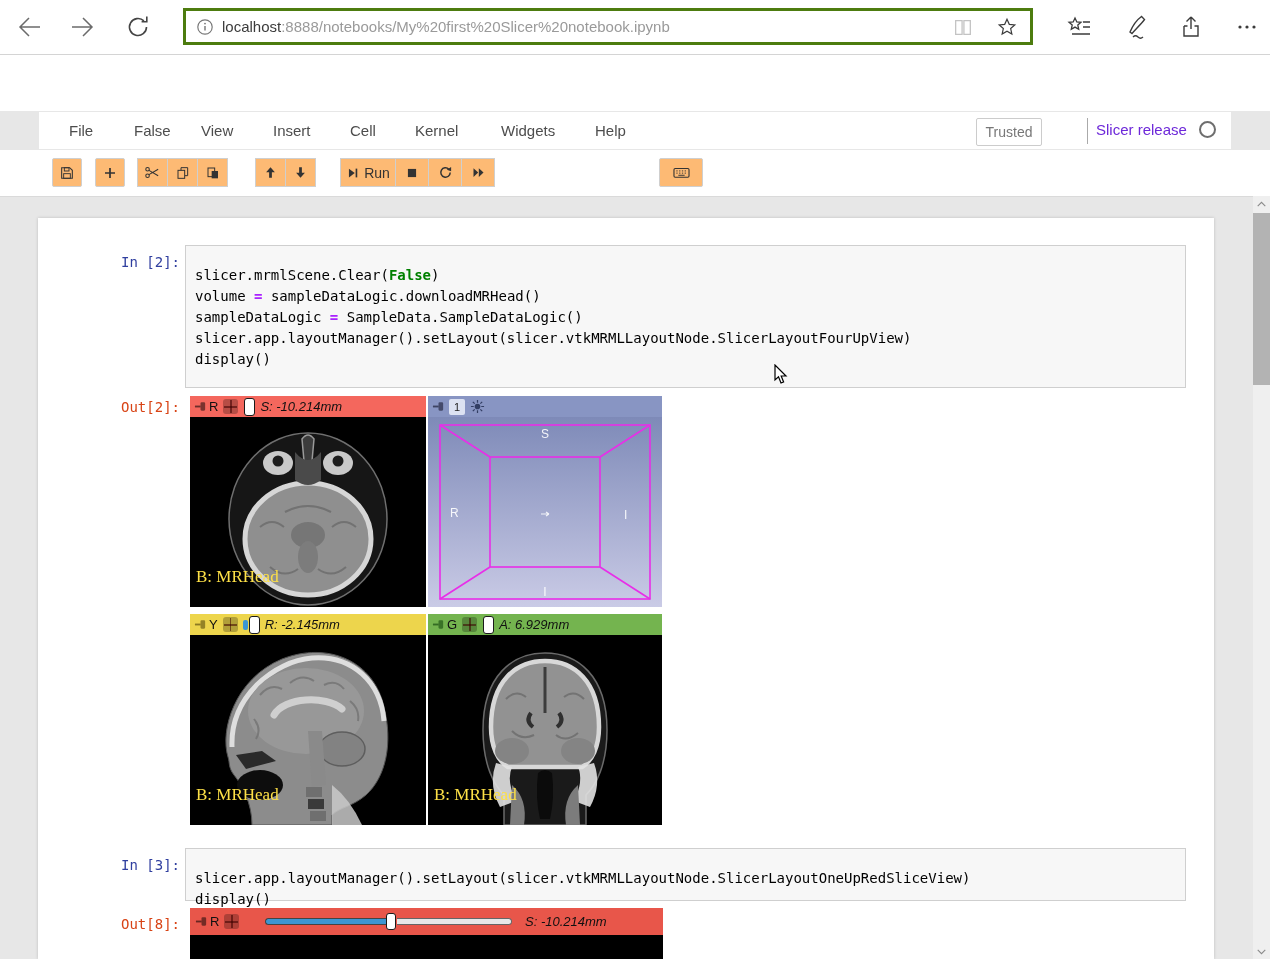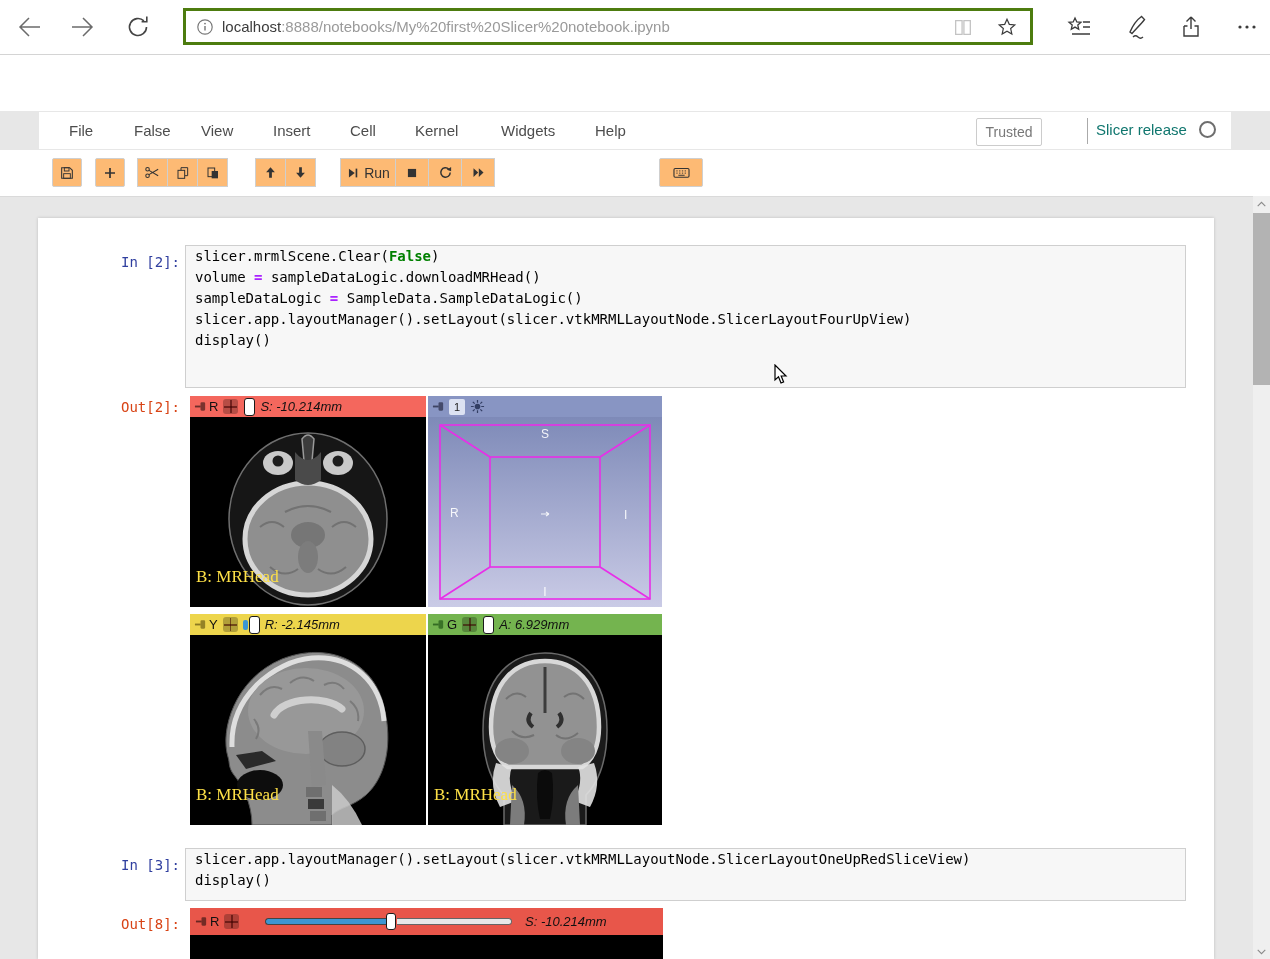--- a/index.html
+++ b/index.html
@@ -20,35 +20,35 @@
   .nb-checkpoint{position:absolute;left:460px;top:74px;font-size:15px;color:#2b2b2b;}
   .nb-unsaved{position:absolute;left:704px;top:74px;font-size:15px;color:#2b2b2b;}
   .logout-btn{position:absolute;left:1146px;top:64px;width:70px;height:36px;background:#fff;border:1px solid #c4c4c4;border-radius:2px;
               font-size:15px;color:#333;display:flex;align-items:center;justify-content:center;cursor:pointer;}
   
   .jp-menubar{position:absolute;left:38px;top:111px;width:1194px;height:39px;background:#fff;border:1px solid #e7e7e7;box-sizing:border-box;}
   .menu-item{position:absolute;top:10px;font-size:15px;color:#4d4d4d;cursor:pointer;}
   .trusted-btn{position:absolute;left:937px;top:6px;width:64px;height:26px;border:1px solid #ccc;border-radius:2px;
                font-size:14px;color:#777;display:flex;align-items:center;justify-content:center;}
   .kernel-sep{position:absolute;left:1048px;top:6px;width:1px;height:26px;background:#aaa;}
-  .kernel-name{position:absolute;left:1057px;top:9px;font-size:15px;color:#0f766e;}
+  .kernel-name{position:absolute;left:1057px;top:9px;font-size:15px;color:#6d28d9;}
   .kernel-ind{position:absolute;left:1160px;top:9px;width:13px;height:13px;border:2px solid #6e6e6e;border-radius:50%;}
   
   .jp-toolbar{position:absolute;left:0;top:150px;width:1270px;height:46px;background:#fff;border-bottom:1px solid #dadada;}
   .tbtn{position:absolute;top:8px;height:29px;background:#fdba74;border:1px solid #cfcfcf;border-radius:2px;box-sizing:border-box;
         display:flex;align-items:center;justify-content:center;color:#333;cursor:pointer;}
   .tgroup .tbtn{border-radius:0;}
   .cell-type{position:absolute;left:514px;top:158px;width:136px;height:29px;border:1px solid #cfcfcf;border-radius:2px;background:#fff;
              box-sizing:border-box;display:flex;align-items:center;font-size:14px;color:#333;cursor:pointer;}
   
   .nb-page{position:absolute;left:38px;top:218px;width:1176px;height:741px;background:#fff;box-shadow:0 0 3px rgba(0,0,0,.18);}
   .prompt{position:absolute;left:0;width:142px;text-align:right;font-family:"DejaVu Sans Mono",monospace;font-size:14px;}
   .in-p{color:var(--in-prompt);}
   .out-p{color:var(--out-prompt);}
-  .code-box{position:absolute;left:147px;width:1001px;background:#f7f7f7;border:1px solid #cfcfcf;box-sizing:border-box;padding:0 9px;cursor:text;}
+  .code-box{position:absolute;left:147px;width:1001px;background:#f7f7f7;border:1px solid #cfcfcf;box-sizing:border-box;padding:19px 9px;cursor:text;}
   .cl{font-family:"DejaVu Sans Mono",monospace;font-size:14px;line-height:21px;color:#000;white-space:pre;}
   .kw{color:var(--kw);font-weight:bold;}
   .op{color:var(--op);font-weight:bold;}
   
   .sv{position:absolute;}
   .svbar{position:relative;height:21px;display:flex;align-items:center;}
   .svletter{font-size:13px;color:#111;margin:0 3px 0 2px;}
   .svlabel{font-size:13px;color:#111;margin-left:5px;white-space:nowrap;font-style:italic;}
   .xhair{width:15px;height:15px;border-radius:3px;background:rgba(0,0,0,.25);position:relative;flex:none;margin-left:2px;}
   .xhair:before,.xhair:after{content:"";position:absolute;background:rgba(60,0,0,.55);}

